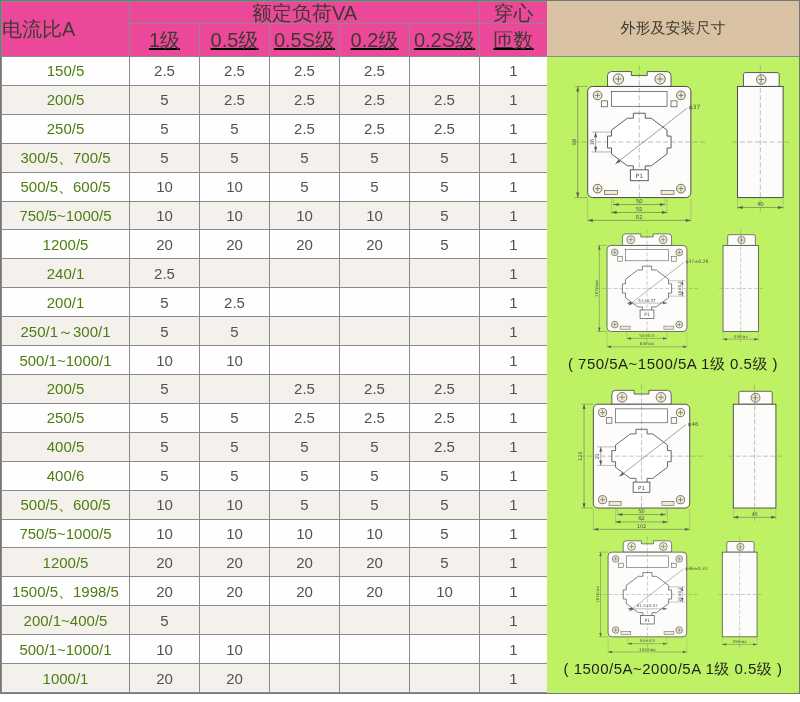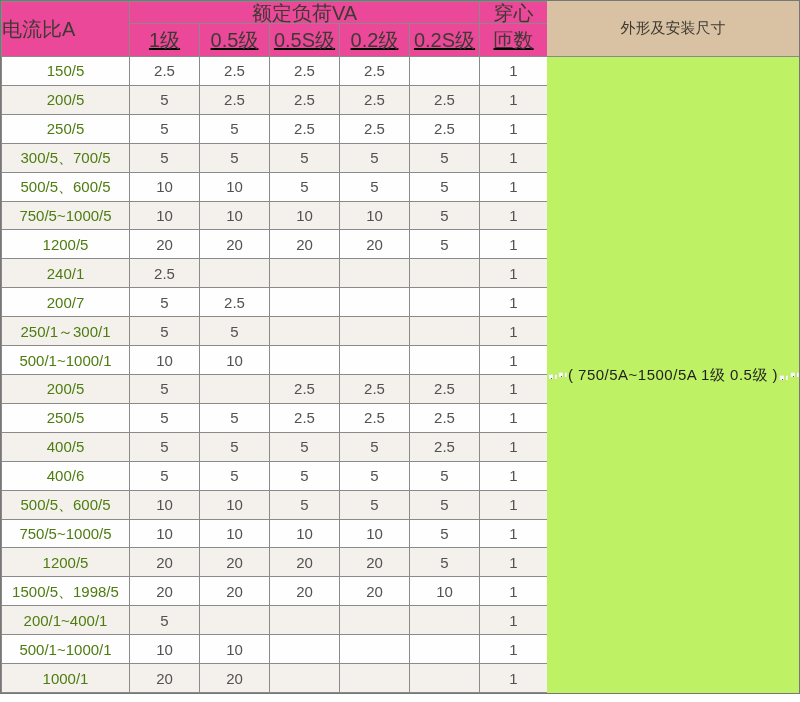--- a/index.html
+++ b/index.html
@@ -16,21 +16,21 @@
   table.spec thead tr.r1{height:22px;}
   table.spec thead tr.r2{height:33px;text-decoration:underline;}
   table.spec th.ratio-h{text-align:left;padding-left:0;}
   table.spec td{font-size:15px;color:#525252;background:#fefefe;}
   table.spec td.ratio{color:#4d7c0f;}
   table.spec tr.stripe td{background:#f4f1ec;}
   
   .right{flex:1;display:flex;flex-direction:column;background:#bef264;min-width:0;}
   .right-header{height:55px;flex:0 0 55px;background:#d8c2a3;border-bottom:1px solid #8a8a8a;
          display:flex;align-items:center;justify-content:center;font-size:15px;color:#3e3a33;}
-  .dstack{flex:1;display:flex;flex-direction:row;align-items:center;}
+  .dstack{flex:1;display:flex;flex-direction:column;align-items:center;}
   svg.diagram{display:block;width:251px;}
   #d1{height:166px;margin-top:4px;}
   #d2{height:126px;}
   #d3{height:152px;margin-top:6px;}
   #d4{height:124px;}
   .caption{height:23px;display:flex;align-items:center;justify-content:center;
            font-size:15px;color:#1f1f1f;letter-spacing:.5px;white-space:nowrap;}
   svg text{font-family:"DejaVu Sans",sans-serif;fill:#55514b;}
 </style>
 </head>
@@ -132,21 +132,21 @@
             <tr class="stripe">
               <td class="ratio">240/1</td>
               <td>2.5</td>
               <td></td>
               <td></td>
               <td></td>
               <td></td>
               <td>1</td>
             </tr>
             <tr>
-              <td class="ratio">200/7</td>
+              <td class="ratio">200/1</td>
               <td>5</td>
               <td>2.5</td>
               <td></td>
               <td></td>
               <td></td>
               <td>1</td>
             </tr>
             <tr class="stripe">
               <td class="ratio">250/1～300/1</td>
               <td>5</td>
@@ -231,21 +231,21 @@
             <tr>
               <td class="ratio">1500/5、1998/5</td>
               <td>20</td>
               <td>20</td>
               <td>20</td>
               <td>20</td>
               <td>10</td>
               <td>1</td>
             </tr>
             <tr class="stripe">
-              <td class="ratio">200/1~400/1</td>
+              <td class="ratio">200/1~400/5</td>
               <td>5</td>
               <td></td>
               <td></td>
               <td></td>
               <td></td>
               <td>1</td>
             </tr>
             <tr>
               <td class="ratio">500/1~1000/1</td>
               <td>10</td>
@@ -573,17 +573,18 @@
             <rect x="191" y="24" width="46" height="112" fill="#fcfcfa" stroke="#4a4a46" stroke-width="1"></rect>
             <line x1="214" y1="3" x2="214" y2="150" stroke="#7a7a7a" stroke-width="0.5" stroke-dasharray="5,2.5"></line>
             <line x1="186" y1="80" x2="243" y2="80" stroke="#7a7a7a" stroke-width="0.5" stroke-dasharray="5,2.5"></line>
             <line x1="191" y1="137" x2="191" y2="148" stroke="#888" stroke-width="0.4"></line>
             <line x1="237" y1="137" x2="237" y2="148" stroke="#888" stroke-width="0.4"></line>
             <line x1="191" y1="146" x2="237" y2="146" stroke="#5c5c5c" stroke-width="0.55"></line>
             <path d="M0,0L5.2,1.6L5.2,-1.6Z" transform="translate(191,146) rotate(0)" fill="#5c5c5c"></path>
             <path d="M0,0L5.2,1.6L5.2,-1.6Z" transform="translate(237,146) rotate(180)" fill="#5c5c5c"></path>
             <text x="214" y="144.2" font-size="5.4" text-anchor="middle">45max</text>
           </svg>
+        <div class="caption">( 1500/5A~2000/5A 1级 0.5级 )</div>
       </div>
     </div>
 
   </div>
 </div>
 
 </body></html>

